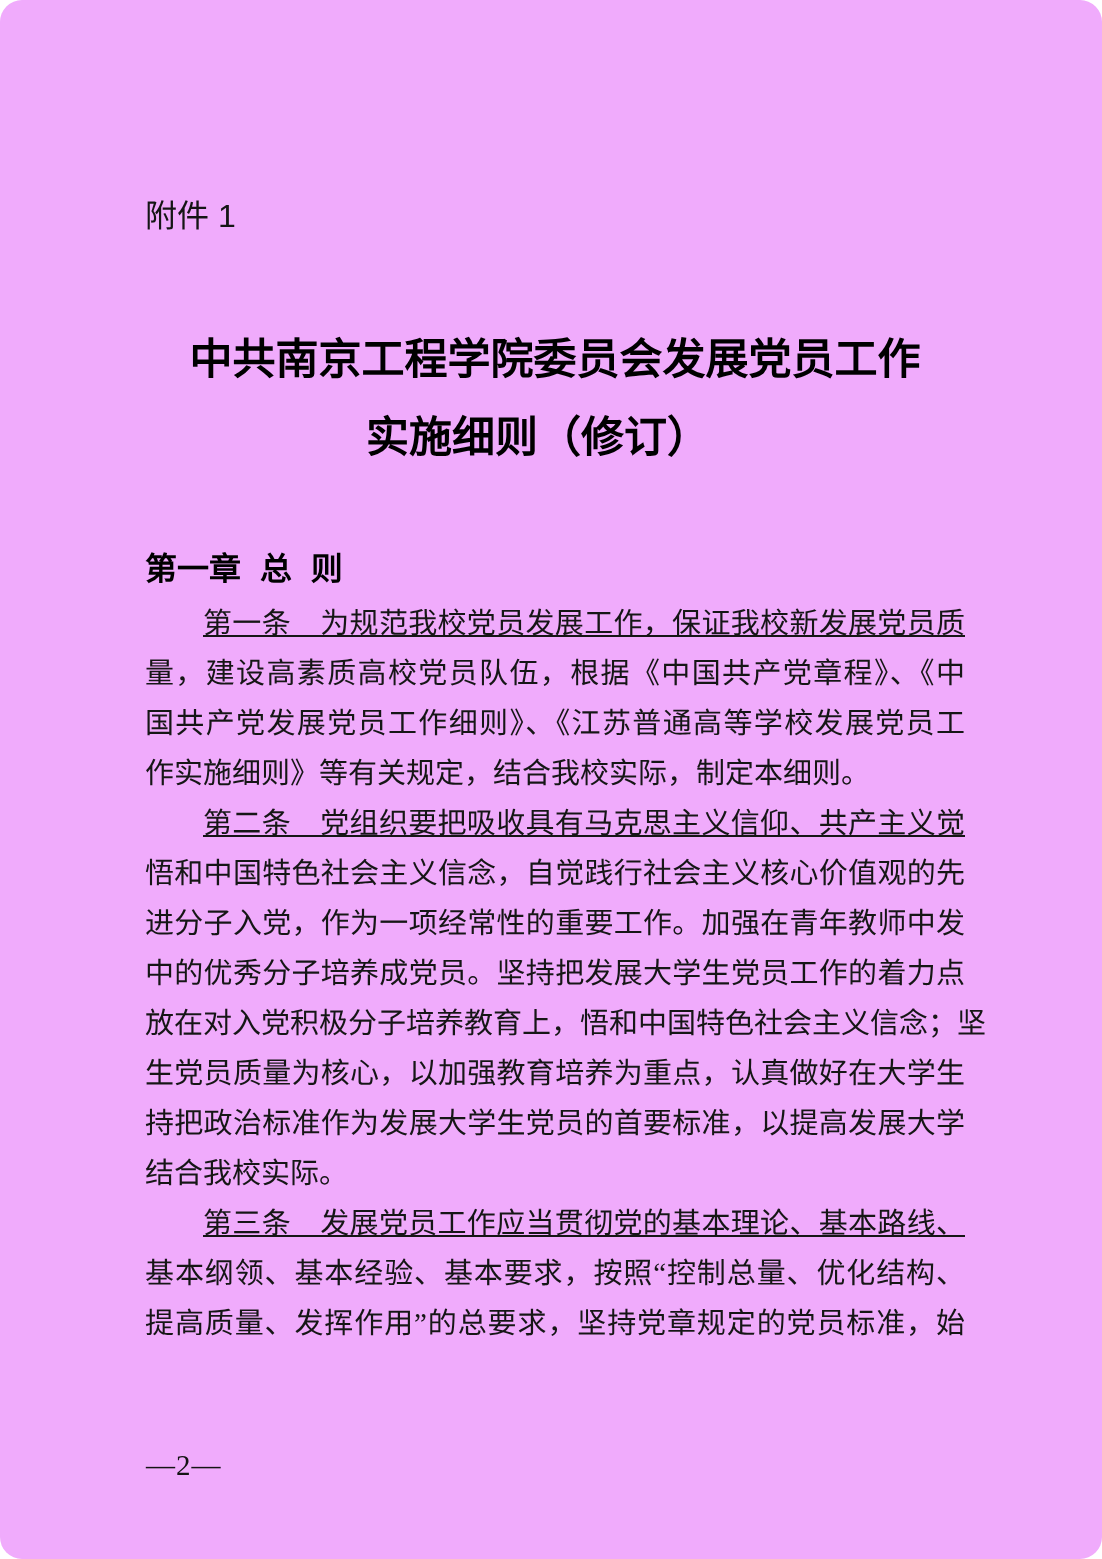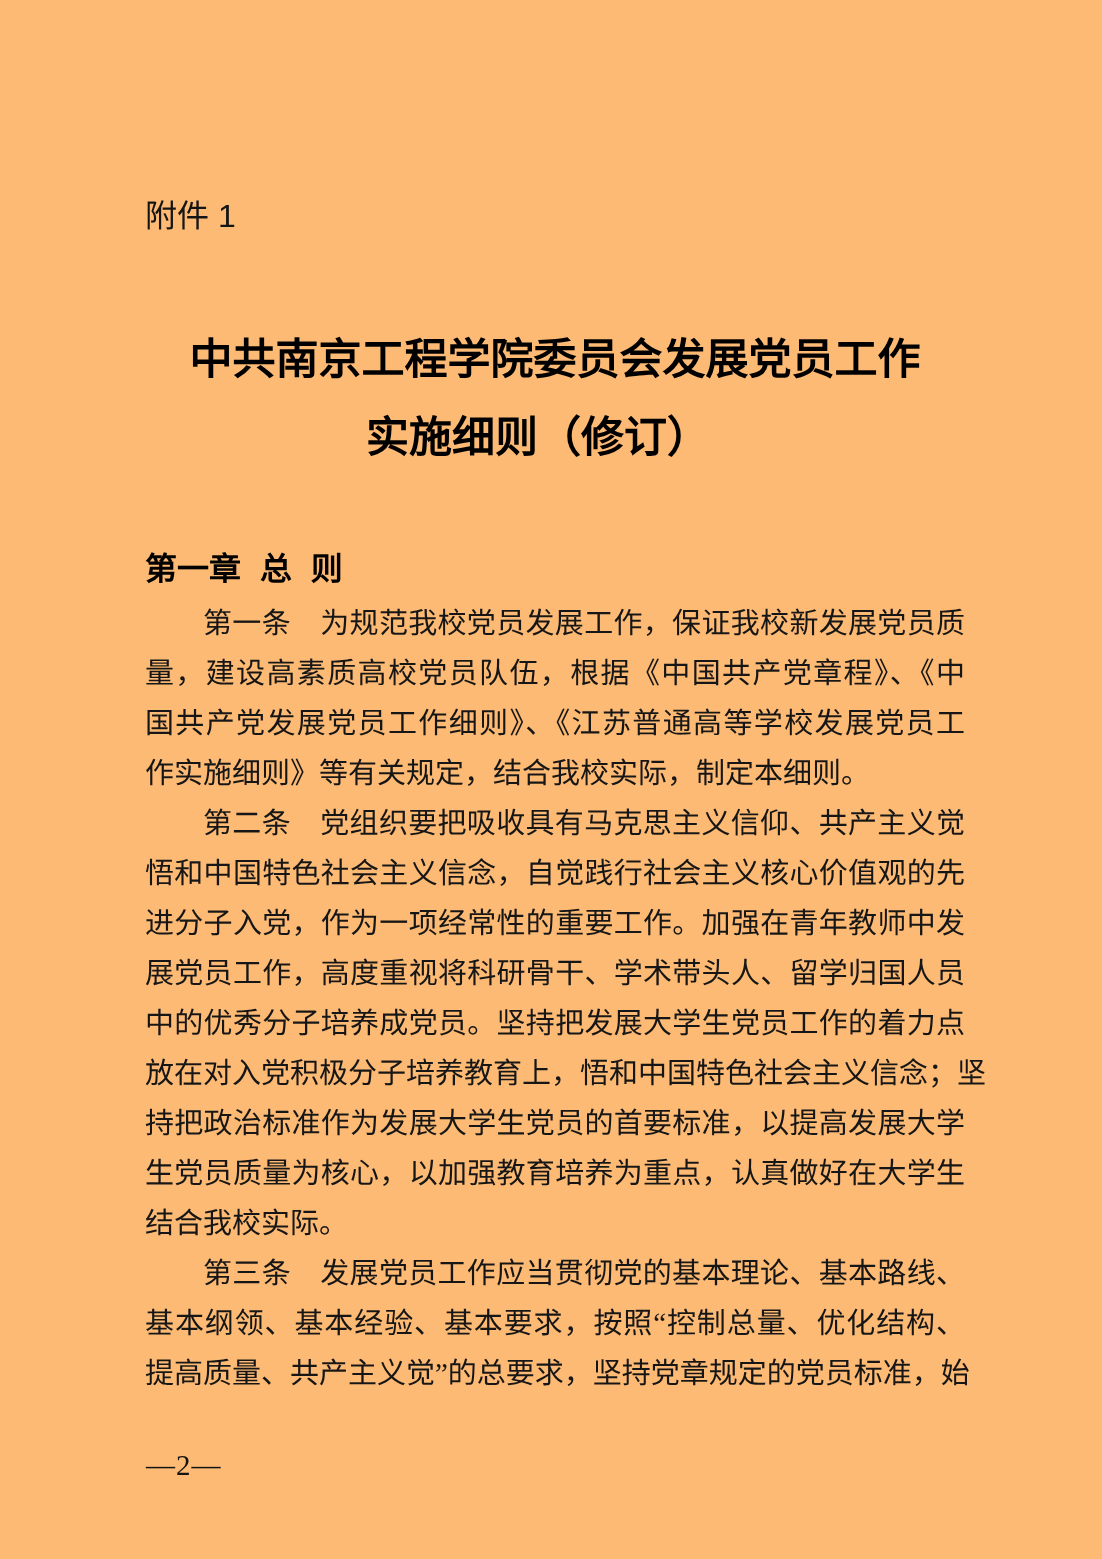--- a/index.html
+++ b/index.html
@@ -4,24 +4,25 @@
 <style>
   html, body {
     margin: 0;
     padding: 0;
     background: #ffffff;
   }
   .page {
     position: relative;
     width: 1102px;
     height: 1559px;
-    background: #fdba74;
+    background: #f0abfc;
     color: #111111;
     font-family: "Liberation Serif", "DejaVu Serif", serif;
     overflow: hidden;
+    border-radius: 22px;
   }
   .attachment-label {
     position: absolute;
     left: 145px;
     top: 198px;
     font-size: 32px;
     line-height: 36px;
     font-family: "Liberation Sans", "DejaVu Sans", sans-serif;
     font-weight: 500;
     color: #151515;
@@ -72,20 +73,21 @@
     height: 50px;
     line-height: 50px;
     font-size: 29px;
     color: #161616;
     text-align: justify;
     text-align-last: justify;
     white-space: pre;
   }
   .body-line.indent {
     text-indent: 58px;
+    text-decoration: underline;
   }
   .body-line.para-end {
     text-align-last: left;
   }
   .page-number {
     position: absolute;
     left: 146px;
     top: 1448px;
     font-size: 29px;
     line-height: 34px;
@@ -107,26 +109,25 @@
   <div class="chapter-heading">第一章 总 则</div>
 
   <div class="doc-body">
       <div class="body-line indent">第一条　为规范我校党员发展工作，保证我校新发展党员质</div>
       <div class="body-line">量，建设高素质高校党员队伍，根据《中国共产党章程》、《中</div>
       <div class="body-line">国共产党发展党员工作细则》、《江苏普通高等学校发展党员工</div>
       <div class="body-line para-end">作实施细则》等有关规定，结合我校实际，制定本细则。</div>
       <div class="body-line indent">第二条　党组织要把吸收具有马克思主义信仰、共产主义觉</div>
       <div class="body-line">悟和中国特色社会主义信念，自觉践行社会主义核心价值观的先</div>
       <div class="body-line">进分子入党，作为一项经常性的重要工作。加强在青年教师中发</div>
-      <div class="body-line">展党员工作，高度重视将科研骨干、学术带头人、留学归国人员</div>
       <div class="body-line">中的优秀分子培养成党员。坚持把发展大学生党员工作的着力点</div>
       <div class="body-line">放在对入党积极分子培养教育上，悟和中国特色社会主义信念；坚</div>
+      <div class="body-line">生党员质量为核心，以加强教育培养为重点，认真做好在大学生</div>
       <div class="body-line">持把政治标准作为发展大学生党员的首要标准，以提高发展大学</div>
-      <div class="body-line">生党员质量为核心，以加强教育培养为重点，认真做好在大学生</div>
       <div class="body-line para-end">结合我校实际。</div>
       <div class="body-line indent">第三条　发展党员工作应当贯彻党的基本理论、基本路线、</div>
       <div class="body-line">基本纲领、基本经验、基本要求，按照“控制总量、优化结构、</div>
-      <div class="body-line">提高质量、共产主义觉”的总要求，坚持党章规定的党员标准，始</div>
+      <div class="body-line">提高质量、发挥作用”的总要求，坚持党章规定的党员标准，始</div>
     </div>
 
   <div class="page-number">—2—</div>
 
 </div>
 
 </body></html>

